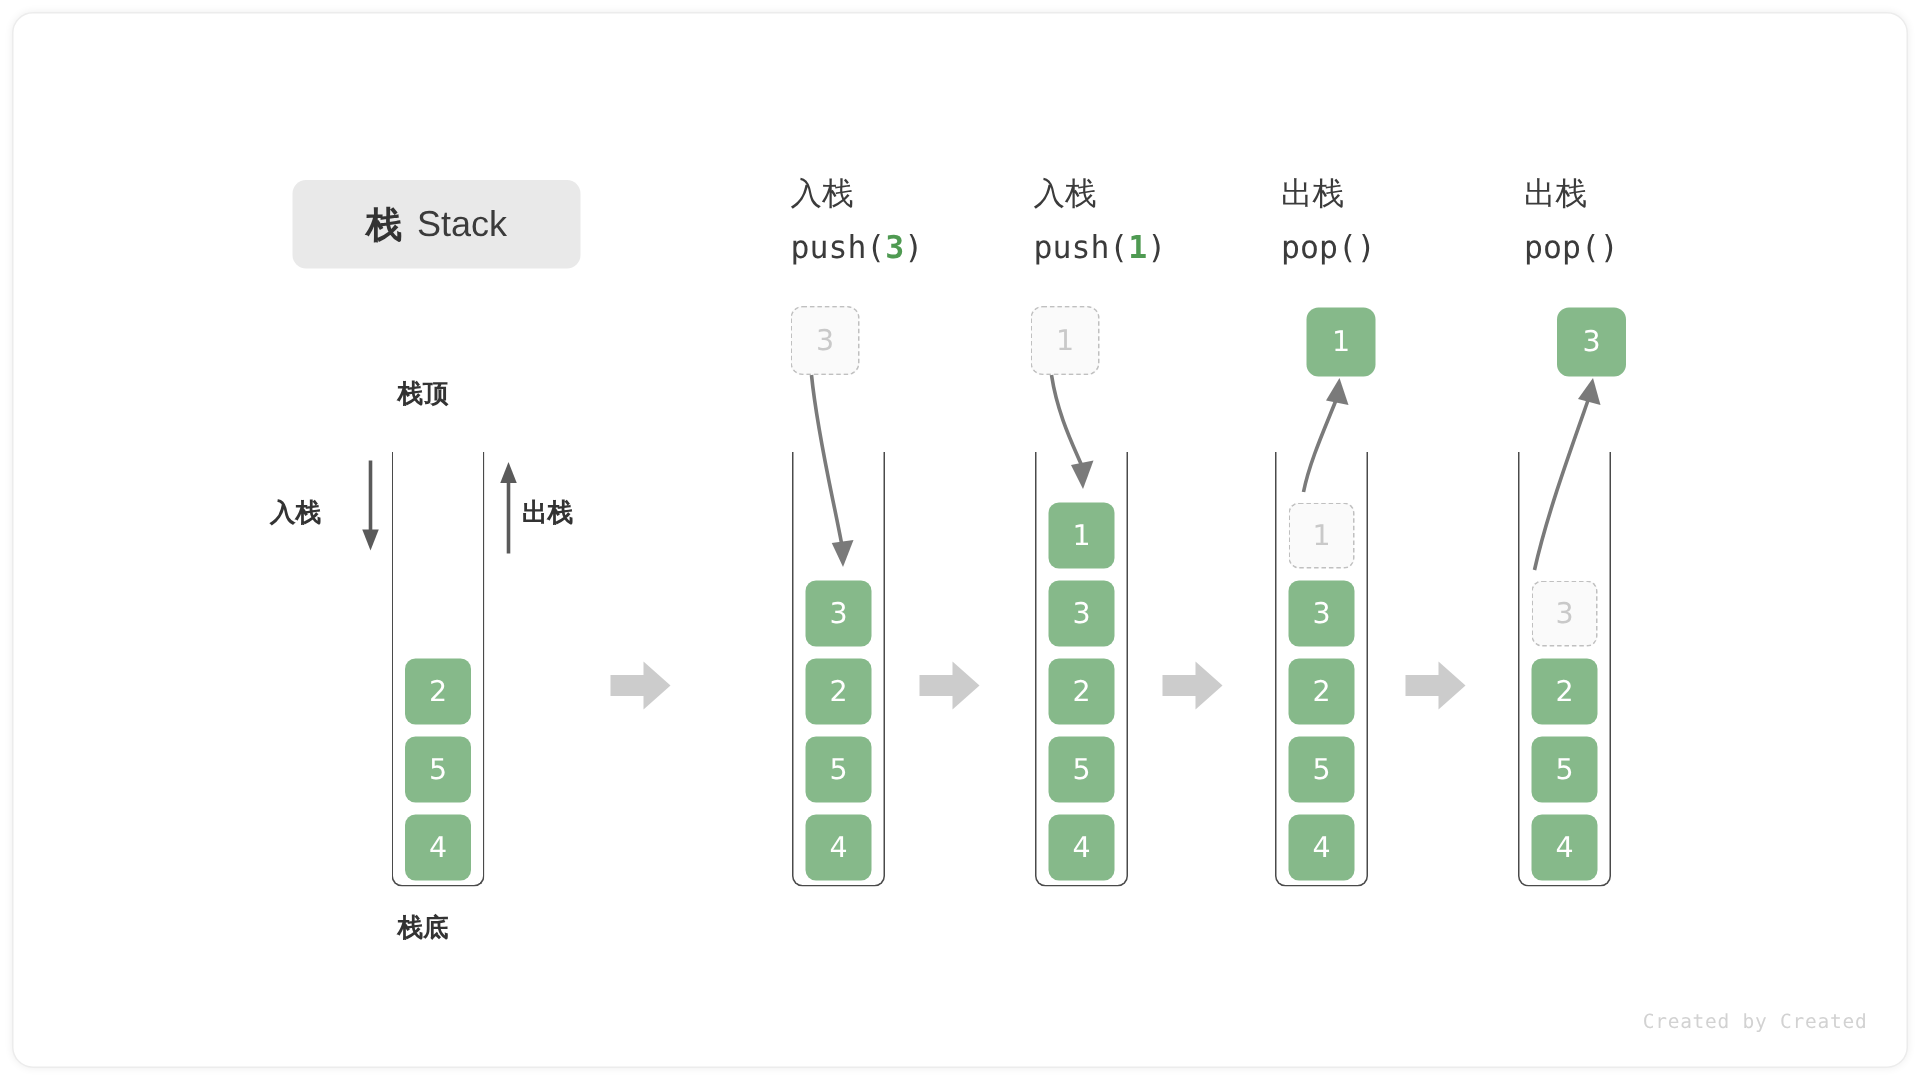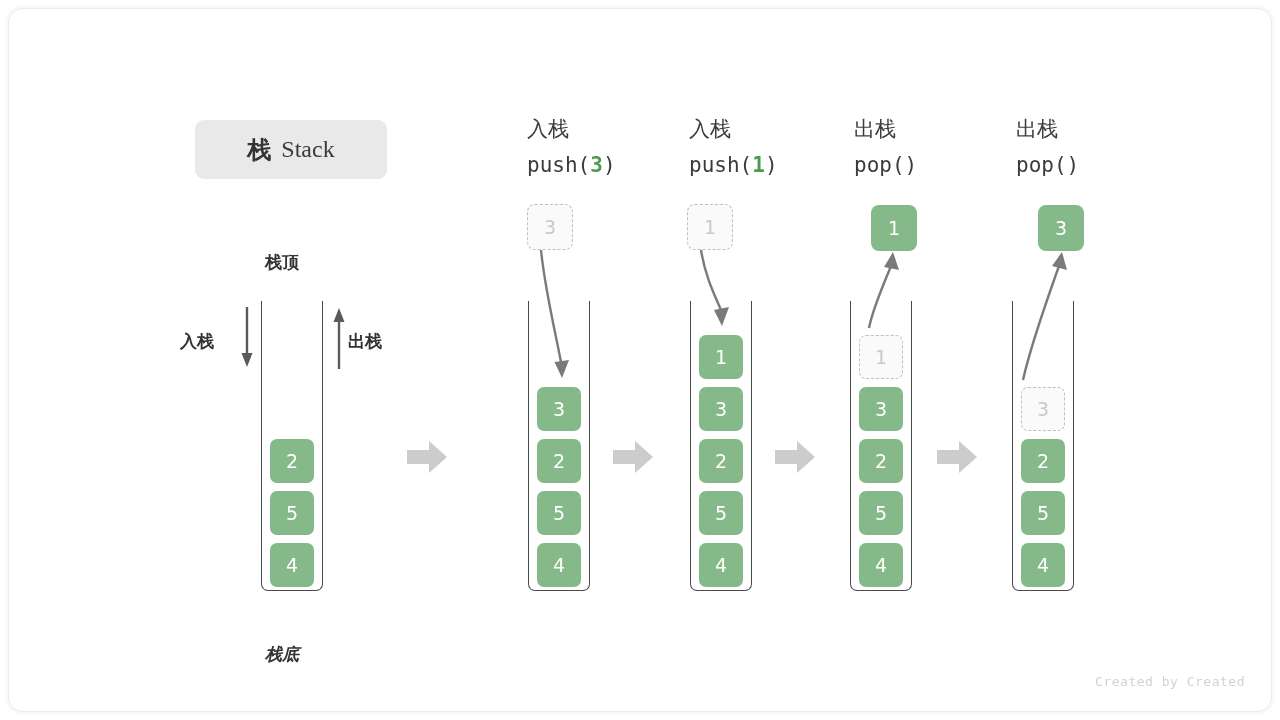--- a/index.html
+++ b/index.html
@@ -28,21 +28,21 @@
     background: #e9e9e9;
     border-radius: 9px;
     display: flex; align-items: center; justify-content: center;
   }
   #title-chip .t-cn {
     font-family: "DejaVu Sans", sans-serif;
     font-weight: bold; font-size: 24px; color: #333333;
     letter-spacing: 1px;
   }
   #title-chip .t-en {
-    font-family: Liberation Serif, serif;
+    font-family: Liberation Sans, sans-serif;
     font-size: 24px; color: #3b3b3b; margin-left: 9px;
   }
 
   
   .cn-label {
     font-family: "DejaVu Sans", sans-serif;
     font-weight: bold; font-size: 17px; color: #333333;
     white-space: nowrap;
   }
   .col-head {
@@ -141,21 +141,21 @@
     <polygon points="10,3 4.5,17 15.5,17" fill="#5a5a5a"></polygon>
   </svg>
 
   <div class="abs stack-box" style="left:252px; top:292px;">
     <div class="u"></div>
     <div class="cell solid" style="bottom:4px;">4</div>
     <div class="cell solid" style="bottom:56px;">5</div>
     <div class="cell solid" style="bottom:108px;">2</div>
   </div>
 
-  <div class="abs cn-label" style="left:256px; top:634px;font-style:italic;">栈底</div>
+  <div class="abs cn-label" style="left:256px; top:598px;">栈底</div>
 
   <svg class="abs block-arrow" style="left:398px; top:430px;" viewBox="0 0 40 36">
     <polygon points="0,11 22,11 22,2 40,18 22,34 22,25 0,25" fill="#cccccc"></polygon>
   </svg>
   <svg class="abs block-arrow" style="left:604px; top:430px;" viewBox="0 0 40 36">
     <polygon points="0,11 22,11 22,2 40,18 22,34 22,25 0,25" fill="#cccccc"></polygon>
   </svg>
   <svg class="abs block-arrow" style="left:766px; top:430px;" viewBox="0 0 40 36">
     <polygon points="0,11 22,11 22,2 40,18 22,34 22,25 0,25" fill="#cccccc"></polygon>
   </svg>

